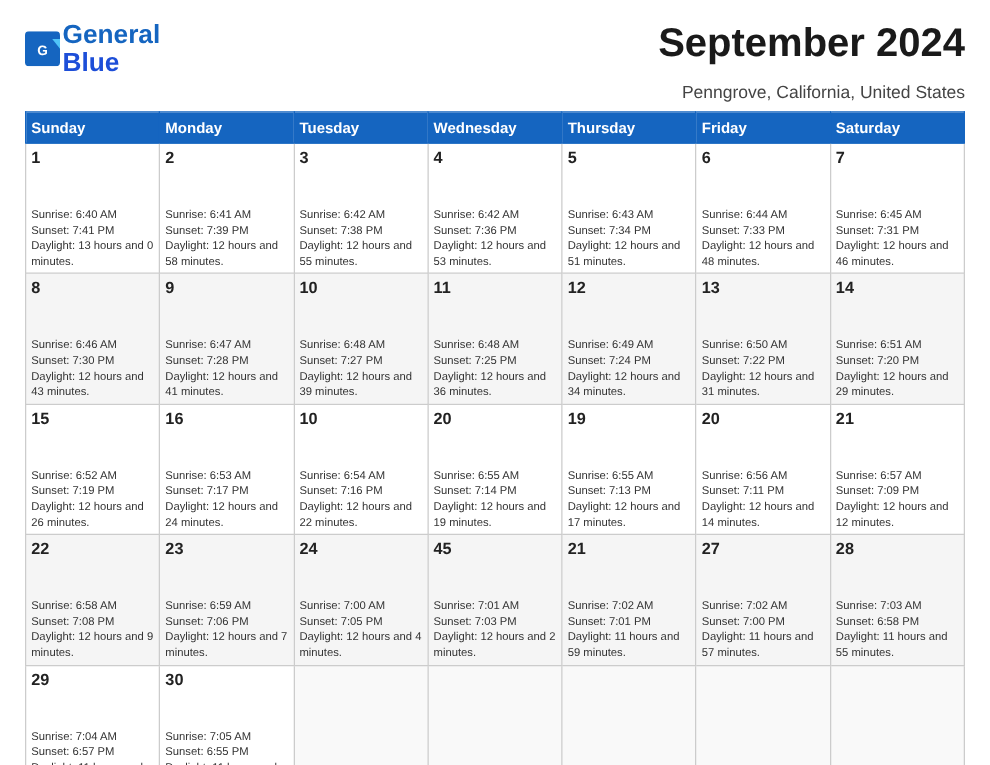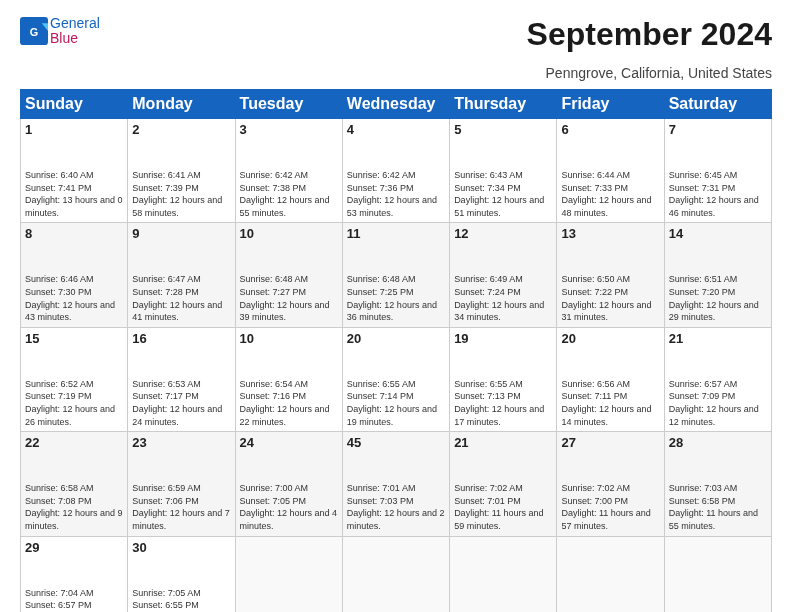--- a/index.html
+++ b/index.html
@@ -20,22 +20,22 @@
       display: flex;
       justify-content: space-between;
       align-items: flex-start;
       margin-bottom: 8px;
     }
     .logo {
       display: flex;
       align-items: center;
     }
     .logo-text {
-      font-size: 14px;
-      font-weight: normal;
+      font-size: 21px;
+      font-weight: bold;
       color: #1a1a1a;
       line-height: 1.1;
     }
     .logo-text span {
       color: #1565c0;
     }
     .logo-icon {
       width: 28px;
       height: 28px;
       margin-right: 2px;
@@ -55,21 +55,21 @@
       margin-top: 12px;
     }
     table {
       width: 100%;
       border-collapse: collapse;
       table-layout: fixed;
     }
     thead th {
       background: #1565c0;
       color: #fff;
-      font-size: 16px;
+      font-size: 12px;
       font-weight: bold;
       padding: 5px 4px;
       text-align: left;
       border: 1px solid #1565c0;
     }
     tbody td {
       border: 1px solid #ccc;
       vertical-align: top;
       padding: 3px 4px;
       font-size: 9.5px;
@@ -102,21 +102,21 @@
 <div class="page">
   <div class="header">
     <div class="logo">
       <svg class="logo-icon" viewBox="0 0 36 36">
         <rect x="0" y="0" width="36" height="36" rx="4" fill="#1565c0"></rect>
         <text x="18" y="24" text-anchor="middle" fill="white" font-size="14" font-weight="bold" font-family="Arial">G</text>
         <polygon points="28,8 36,8 36,18" fill="#4fc3f7"></polygon>
       </svg>
       <div>
         <div class="logo-text">
-          <span>General</span><br><span style="color:#be185d">Blue</span>
+          <span>General</span><br><span style="color:#1d4ed8">Blue</span>
         </div>
       </div>
     </div>
     <div class="title-block">
       <h1>September 2024</h1>
       <h2>Penngrove, California, United States</h2>
     </div>
   </div>
 
   <table>

